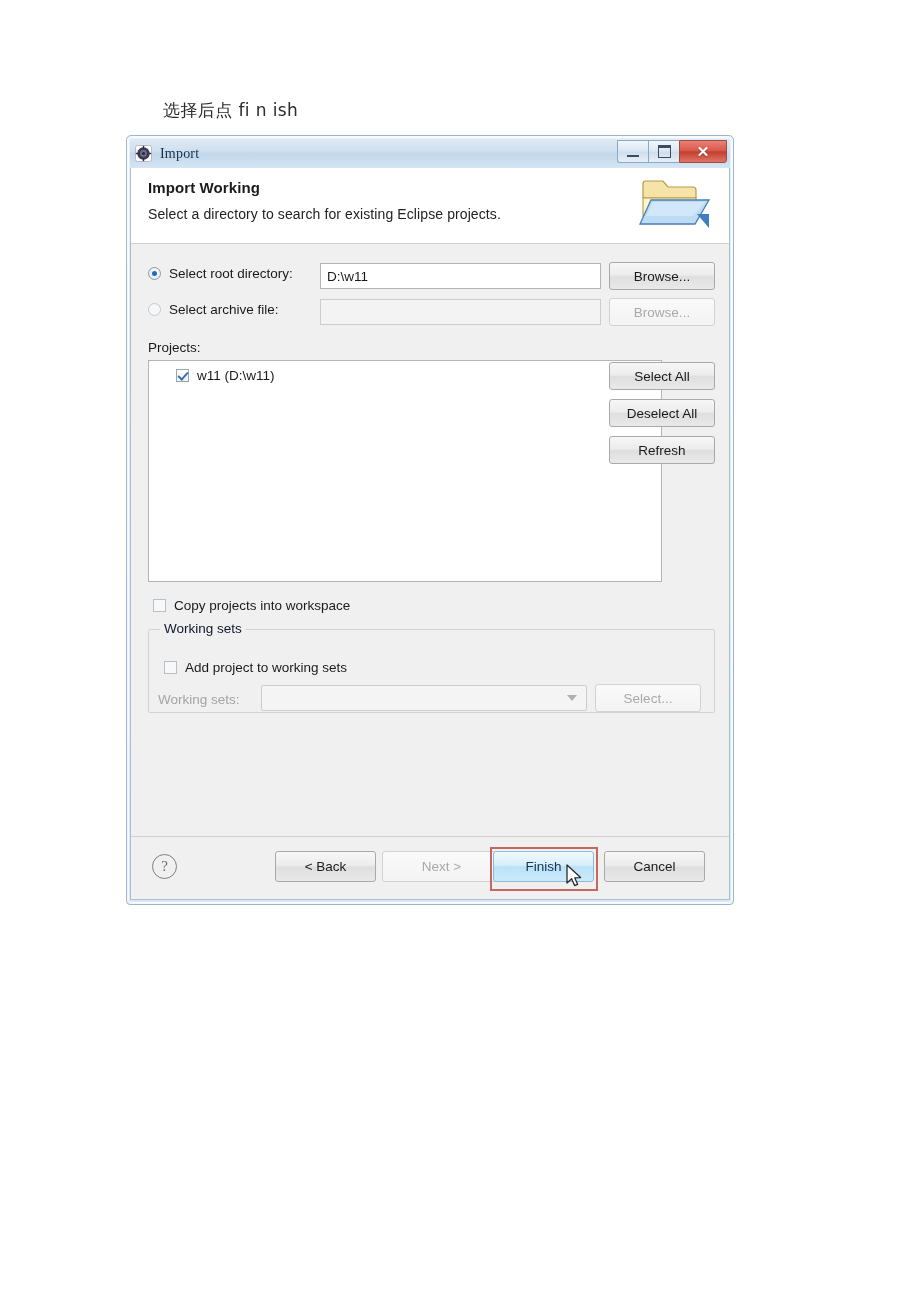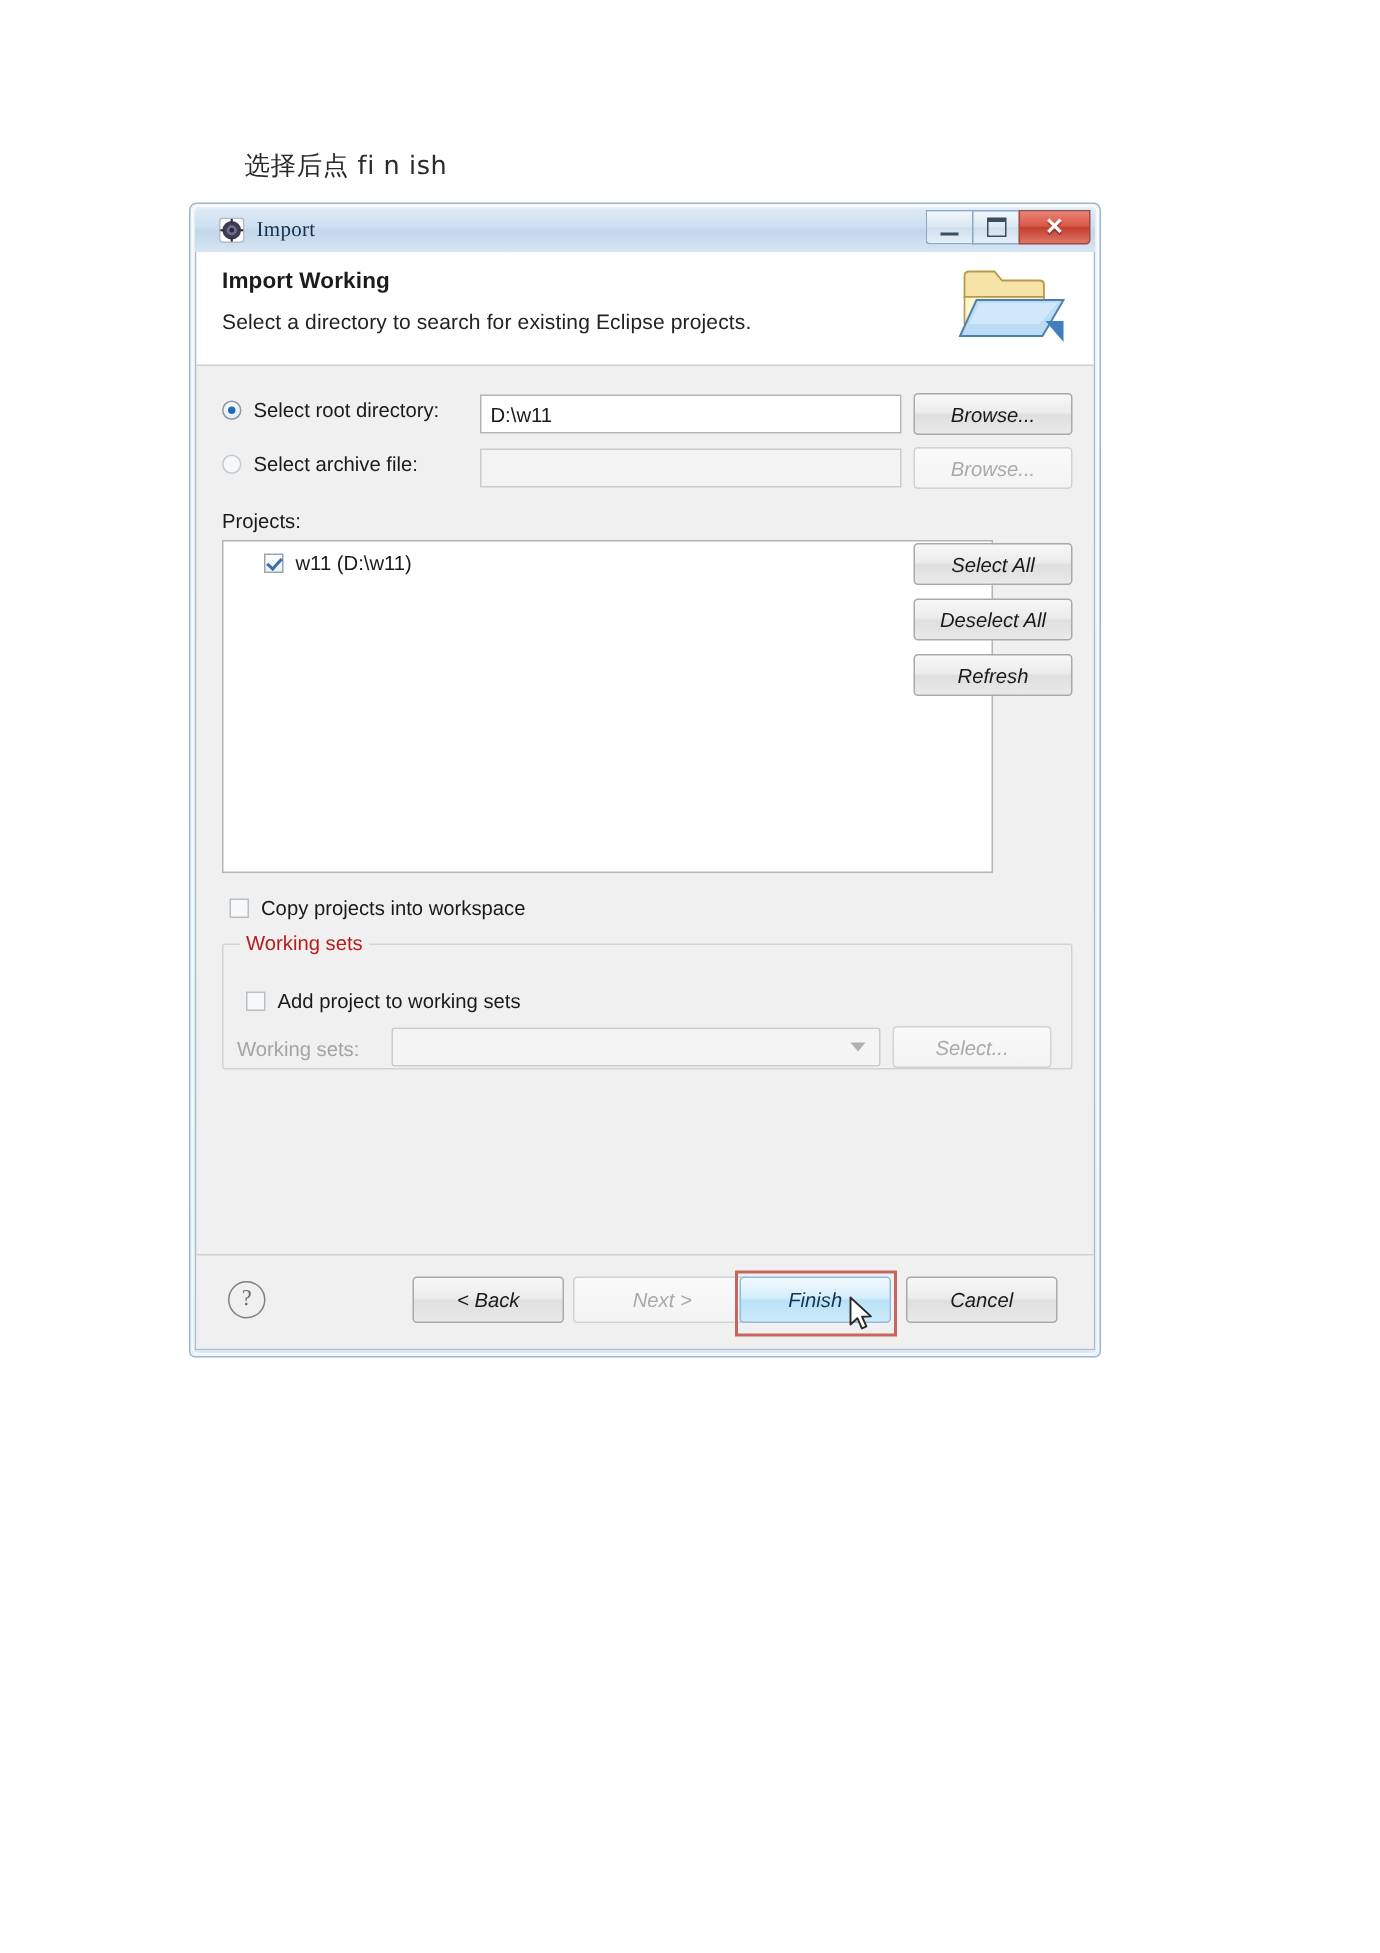--- a/index.html
+++ b/index.html
@@ -53,21 +53,21 @@
   }
 
   .titlebar {
     position: relative;
     height: 29px;
     background: linear-gradient(to bottom,
         #dfeaf5 0%, #cfe0f0 40%, #c2d7ea 52%, #d6e5f3 100%);
     border-radius: 3px 3px 0 0;
     display: flex;
     align-items: center;
-    padding-left: 16px;
+    padding-left: 5px;
   }
 
   .title-icon {
     width: 17px;
     height: 17px;
     position: relative;
     flex: 0 0 auto;
   }
 
   .title-text {
@@ -224,21 +224,20 @@
     box-sizing: border-box;
     border: 1px solid #a9a9a9;
     border-radius: 3px;
     background: linear-gradient(to bottom, #f7f7f7 0%, #ececec 46%, #dfdfdf 52%, #e9e9e9 100%);
     font-size: 13.5px;
     color: #1a1a1a;
     display: flex;
     align-items: center;
     justify-content: center;
     white-space: nowrap;
-    font-style: italic;
   }
   .btn.disabled {
     color: #a9a9a9;
     border-color: #d2d2d2;
     background: linear-gradient(to bottom, #fafafa 0%, #f3f3f3 100%);
   }
   .btn.hover {
     border: 1px solid #8bbcdc;
     background: linear-gradient(to bottom, #f2fafd 0%, #d6eefb 45%, #b9e2f7 52%, #cdeafb 100%);
     color: #14354f;
@@ -296,21 +295,21 @@
     border-radius: 2px;
     box-sizing: border-box;
   }
   .group-title {
     position: absolute;
     left: 11px;
     top: -9px;
     background: #f0f0f0;
     padding: 0 4px;
     font-size: 13.5px;
-    color: #b91c1c;
+    color: #0f172a;
   }
 
   .combo {
     position: absolute;
     box-sizing: border-box;
     border: 1px solid #cccccc;
     border-radius: 2px;
     background: #f4f4f4;
   }
   .combo-arrow {

